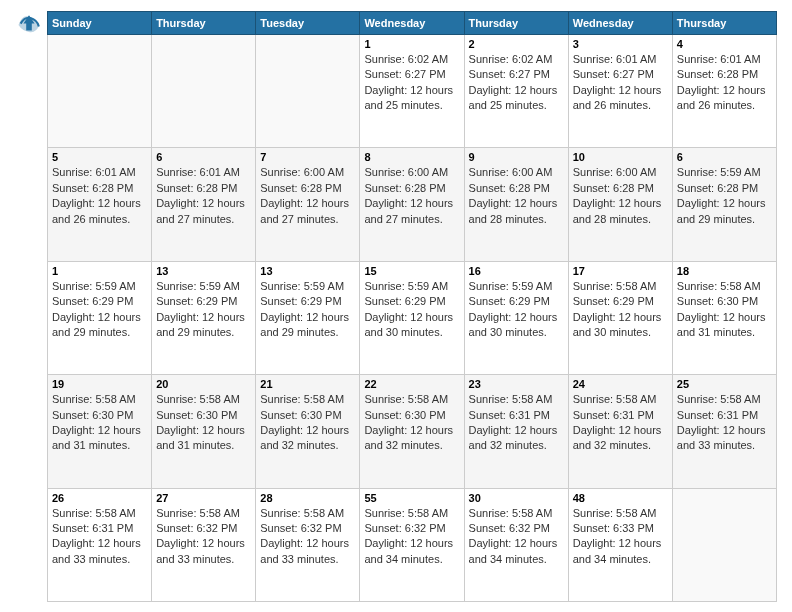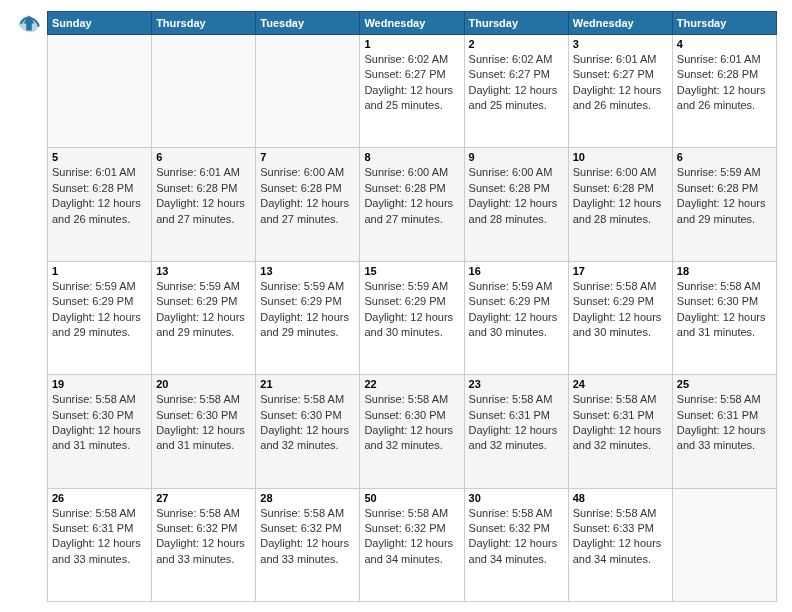--- a/index.html
+++ b/index.html
@@ -332,21 +332,21 @@
 and 33 minutes.</div>
           </td>
           <td>
             <div class="day-num">28</div>
             <div class="day-info" style="white-space: pre-line;">Sunrise: 5:58 AM
 Sunset: 6:32 PM
 Daylight: 12 hours
 and 33 minutes.</div>
           </td>
           <td>
-            <div class="day-num">50</div>
+            <div class="day-num">55</div>
             <div class="day-info" style="white-space: pre-line;">Sunrise: 5:58 AM
 Sunset: 6:32 PM
 Daylight: 12 hours
 and 34 minutes.</div>
           </td>
           <td>
             <div class="day-num">30</div>
             <div class="day-info" style="white-space: pre-line;">Sunrise: 5:58 AM
 Sunset: 6:32 PM
 Daylight: 12 hours

